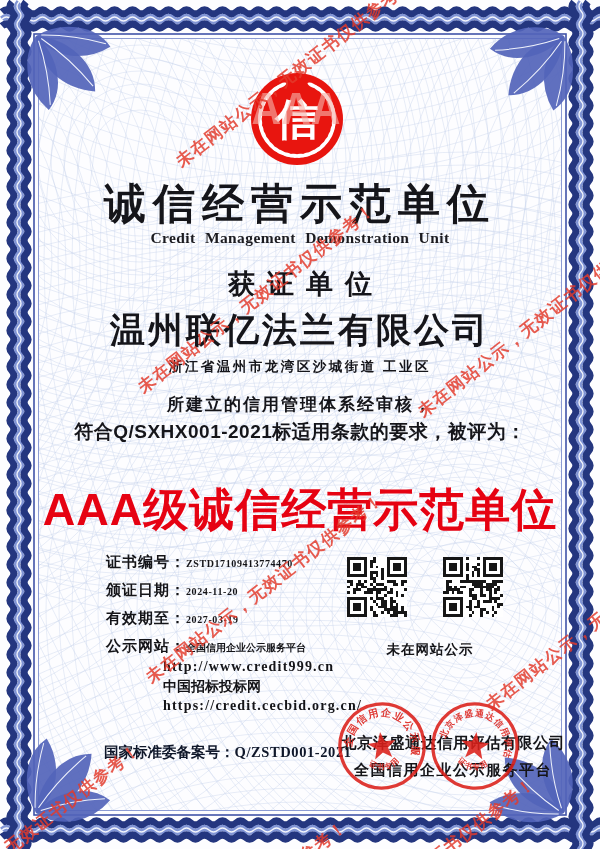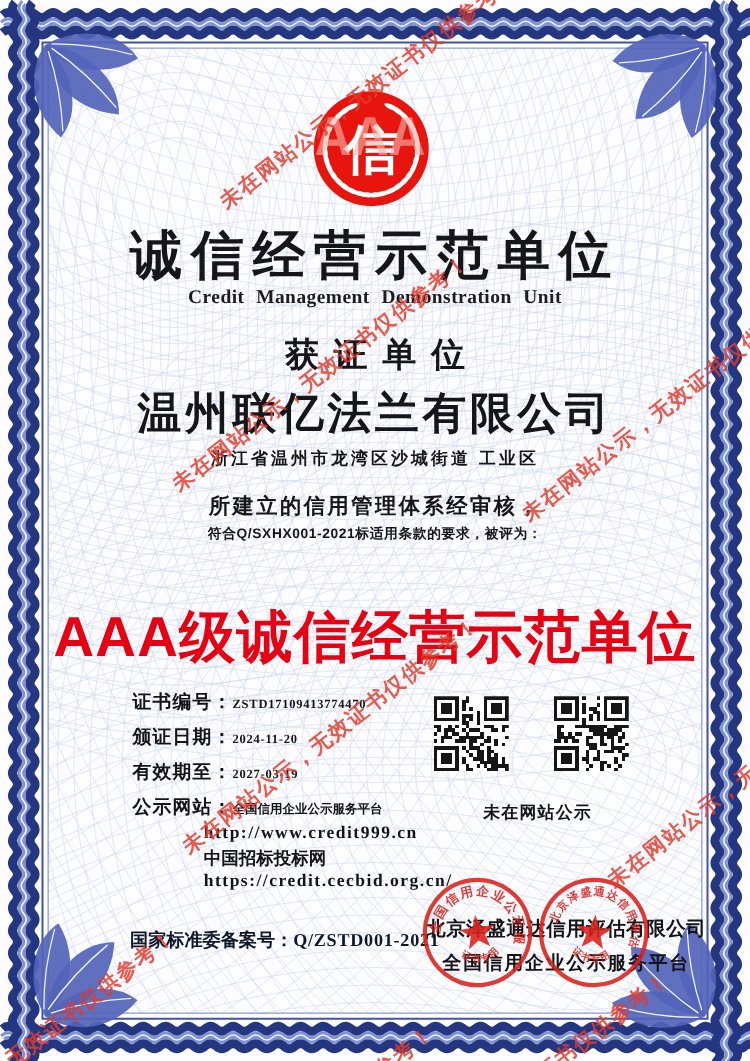--- a/index.html
+++ b/index.html
@@ -15,21 +15,21 @@
     position:absolute;left:-12px;right:-12px;top:24px;text-align:center;
     font-family:Liberation Mono, monospace;font-weight:900;font-size:46px;
     color:rgba(246,178,170,0.62);letter-spacing:2px;z-index:3;
   }
   .cert-title{top:176px;font-size:42px;font-weight:900;letter-spacing:7px;}
   .cert-title-en{top:229px;font-family:"Liberation Serif",serif;font-size:15.5px;font-weight:700;letter-spacing:.4px;word-spacing:5px;color:#1b1b20;}
   .awardee-heading{top:266px;font-size:27px;font-weight:900;letter-spacing:12px;text-indent:12px;}
   .company-name{top:307px;font-size:35px;font-weight:900;letter-spacing:3px;}
   .company-address{top:358px;font-size:13.5px;font-weight:700;letter-spacing:2.5px;}
   .statement-1{top:393px;font-size:17px;font-weight:800;letter-spacing:2px;}
-  .statement-2{top:419px;font-size:11px;font-weight:800;letter-spacing:.5px;}
+  .statement-2{top:419px;font-size:19px;font-weight:800;letter-spacing:.5px;}
   .award-title{top:480px;font-size:45px;font-weight:900;color:#e60212;letter-spacing:1px;}
   .fields{position:absolute;left:106px;top:548px;width:260px;}
   .frow{height:28px;line-height:28px;white-space:nowrap;}
   .flabel{font-size:15px;font-weight:800;letter-spacing:1px;color:#141418;}
   .fvalue{font-size:10px;font-weight:800;color:#141418;}
   .latin{font-family:"Liberation Serif",serif;font-weight:700;letter-spacing:.6px;}
   .weblines{position:absolute;left:163px;top:657px;}
   .weblines div{line-height:19.5px;font-size:14px;font-weight:800;color:#141418;}
   .weblines .latin{font-size:14px;letter-spacing:1.2px;}
   .qr{position:absolute;width:60px;height:60px;top:557px;}

